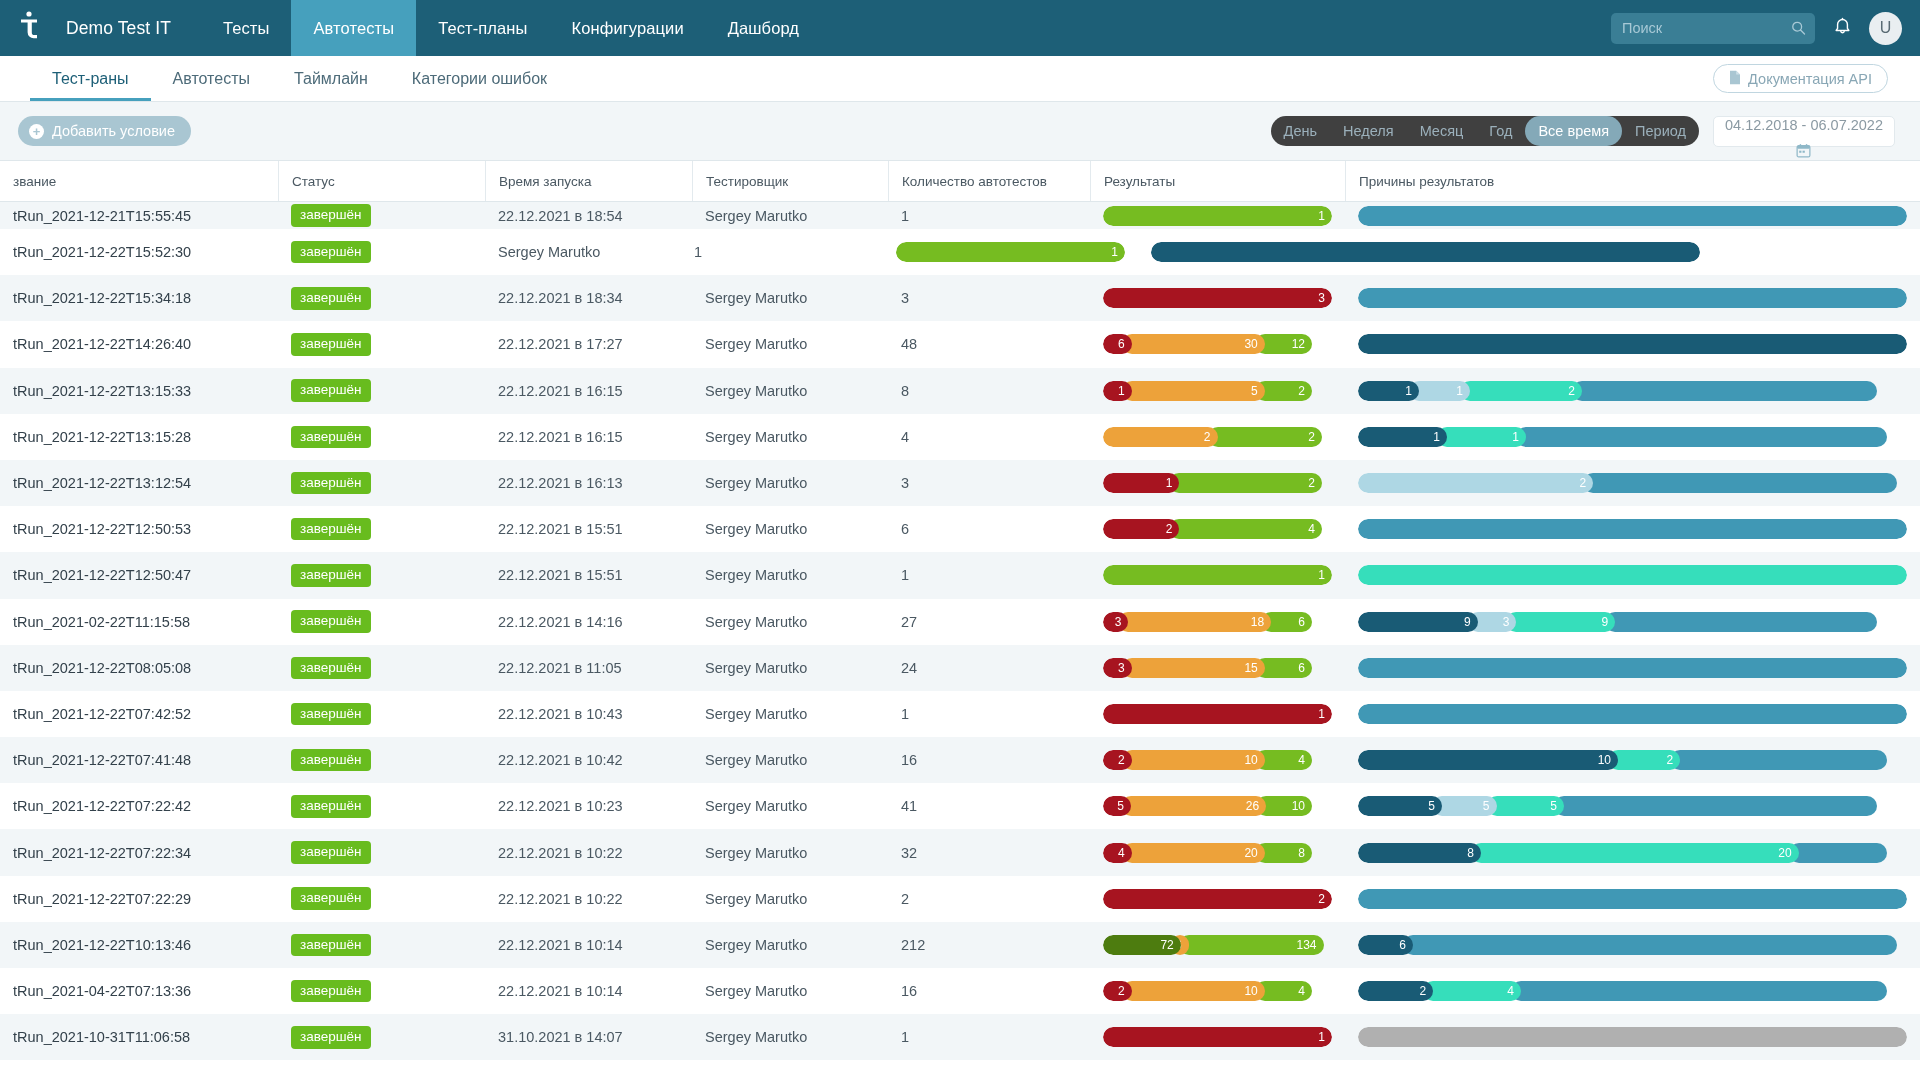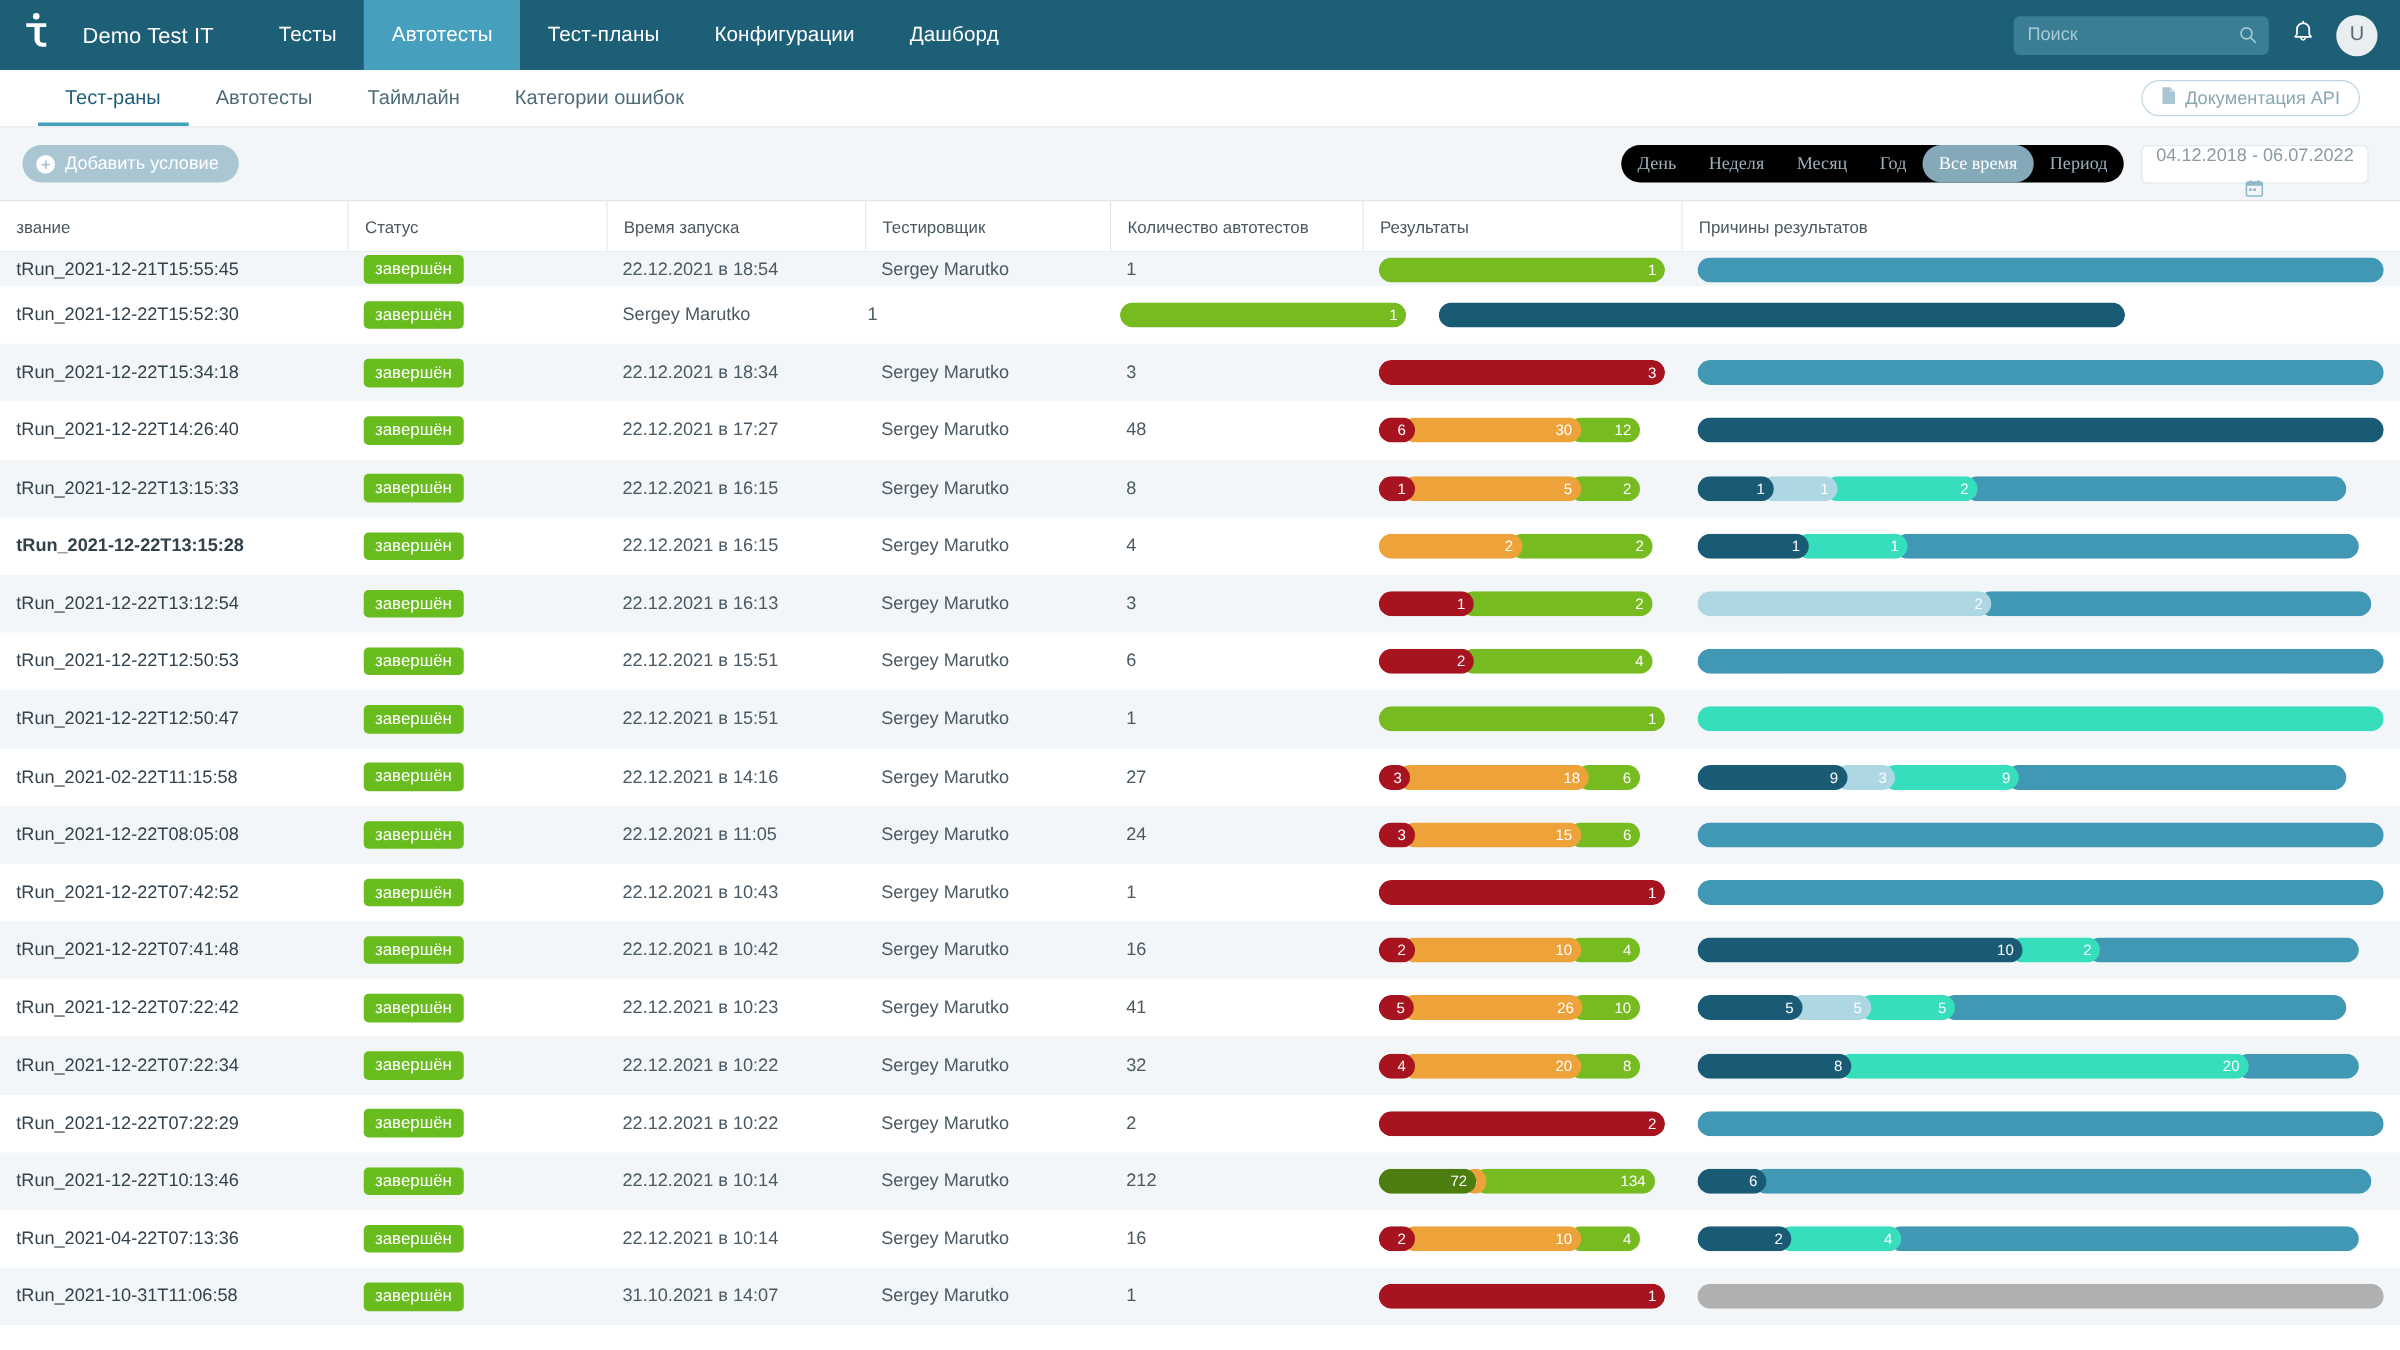--- a/index.html
+++ b/index.html
@@ -132,25 +132,24 @@
   .plus-ico {
     width: 15px; height: 15px; border-radius: 50%;
     background: #ffffff; color: #a9c6d2;
     display:flex; align-items:center; justify-content:center;
     font-size: 13px; line-height: 1; font-weight: bold;
     flex: none;
   }
   .filter-right { margin-left: auto; display: flex; align-items: center; gap: 14px; }
   .chipgroup {
     display: flex; align-items: flex-end;
-    background: #000000;
+    background: #404040;
     border-radius: 16px;
     height: 30px;
     padding: 0;
-    font-family: Liberation Serif, serif;
   }
   .chip {
     display: flex; align-items: center;
     height: 30px; padding: 0 13px;
     border-radius: 16px;
     font-size: 14.5px;
     color: #9bb0bb;
     cursor: pointer;
     white-space: nowrap;
   }
@@ -459,21 +458,21 @@
             <span>1</span>
           </div>
           <div class="seg" style="background: rgb(54, 222, 187); width: 22.2222%;">
             <span>2</span>
           </div>
           <div class="seg" style="background: rgb(64, 152, 181); width: 55.5556%;"></div>
         </div>
       </div>
     </div>
     <div class="row">
-      <div class="cell name" style="width: 278px; font-weight: bold;">tRun_2021-12-22T13:15:28</div>
+      <div class="cell name" style="width: 278px;">tRun_2021-12-22T13:15:28</div>
       <div class="cell " style="width: 207px;">
         <span class="badge-done">завершён</span>
       </div>
       <div class="cell " style="width: 207px;">22.12.2021 в 16:15</div>
       <div class="cell " style="width: 196px;">Sergey Marutko</div>
       <div class="cell " style="width: 202px;">4</div>
       <div class="cell " style="width: 255px; padding-right: 13px;">
         <div class="bar">
           <div class="seg" style="background: rgb(237, 162, 58); width: 50%;">
             <span>2</span>

